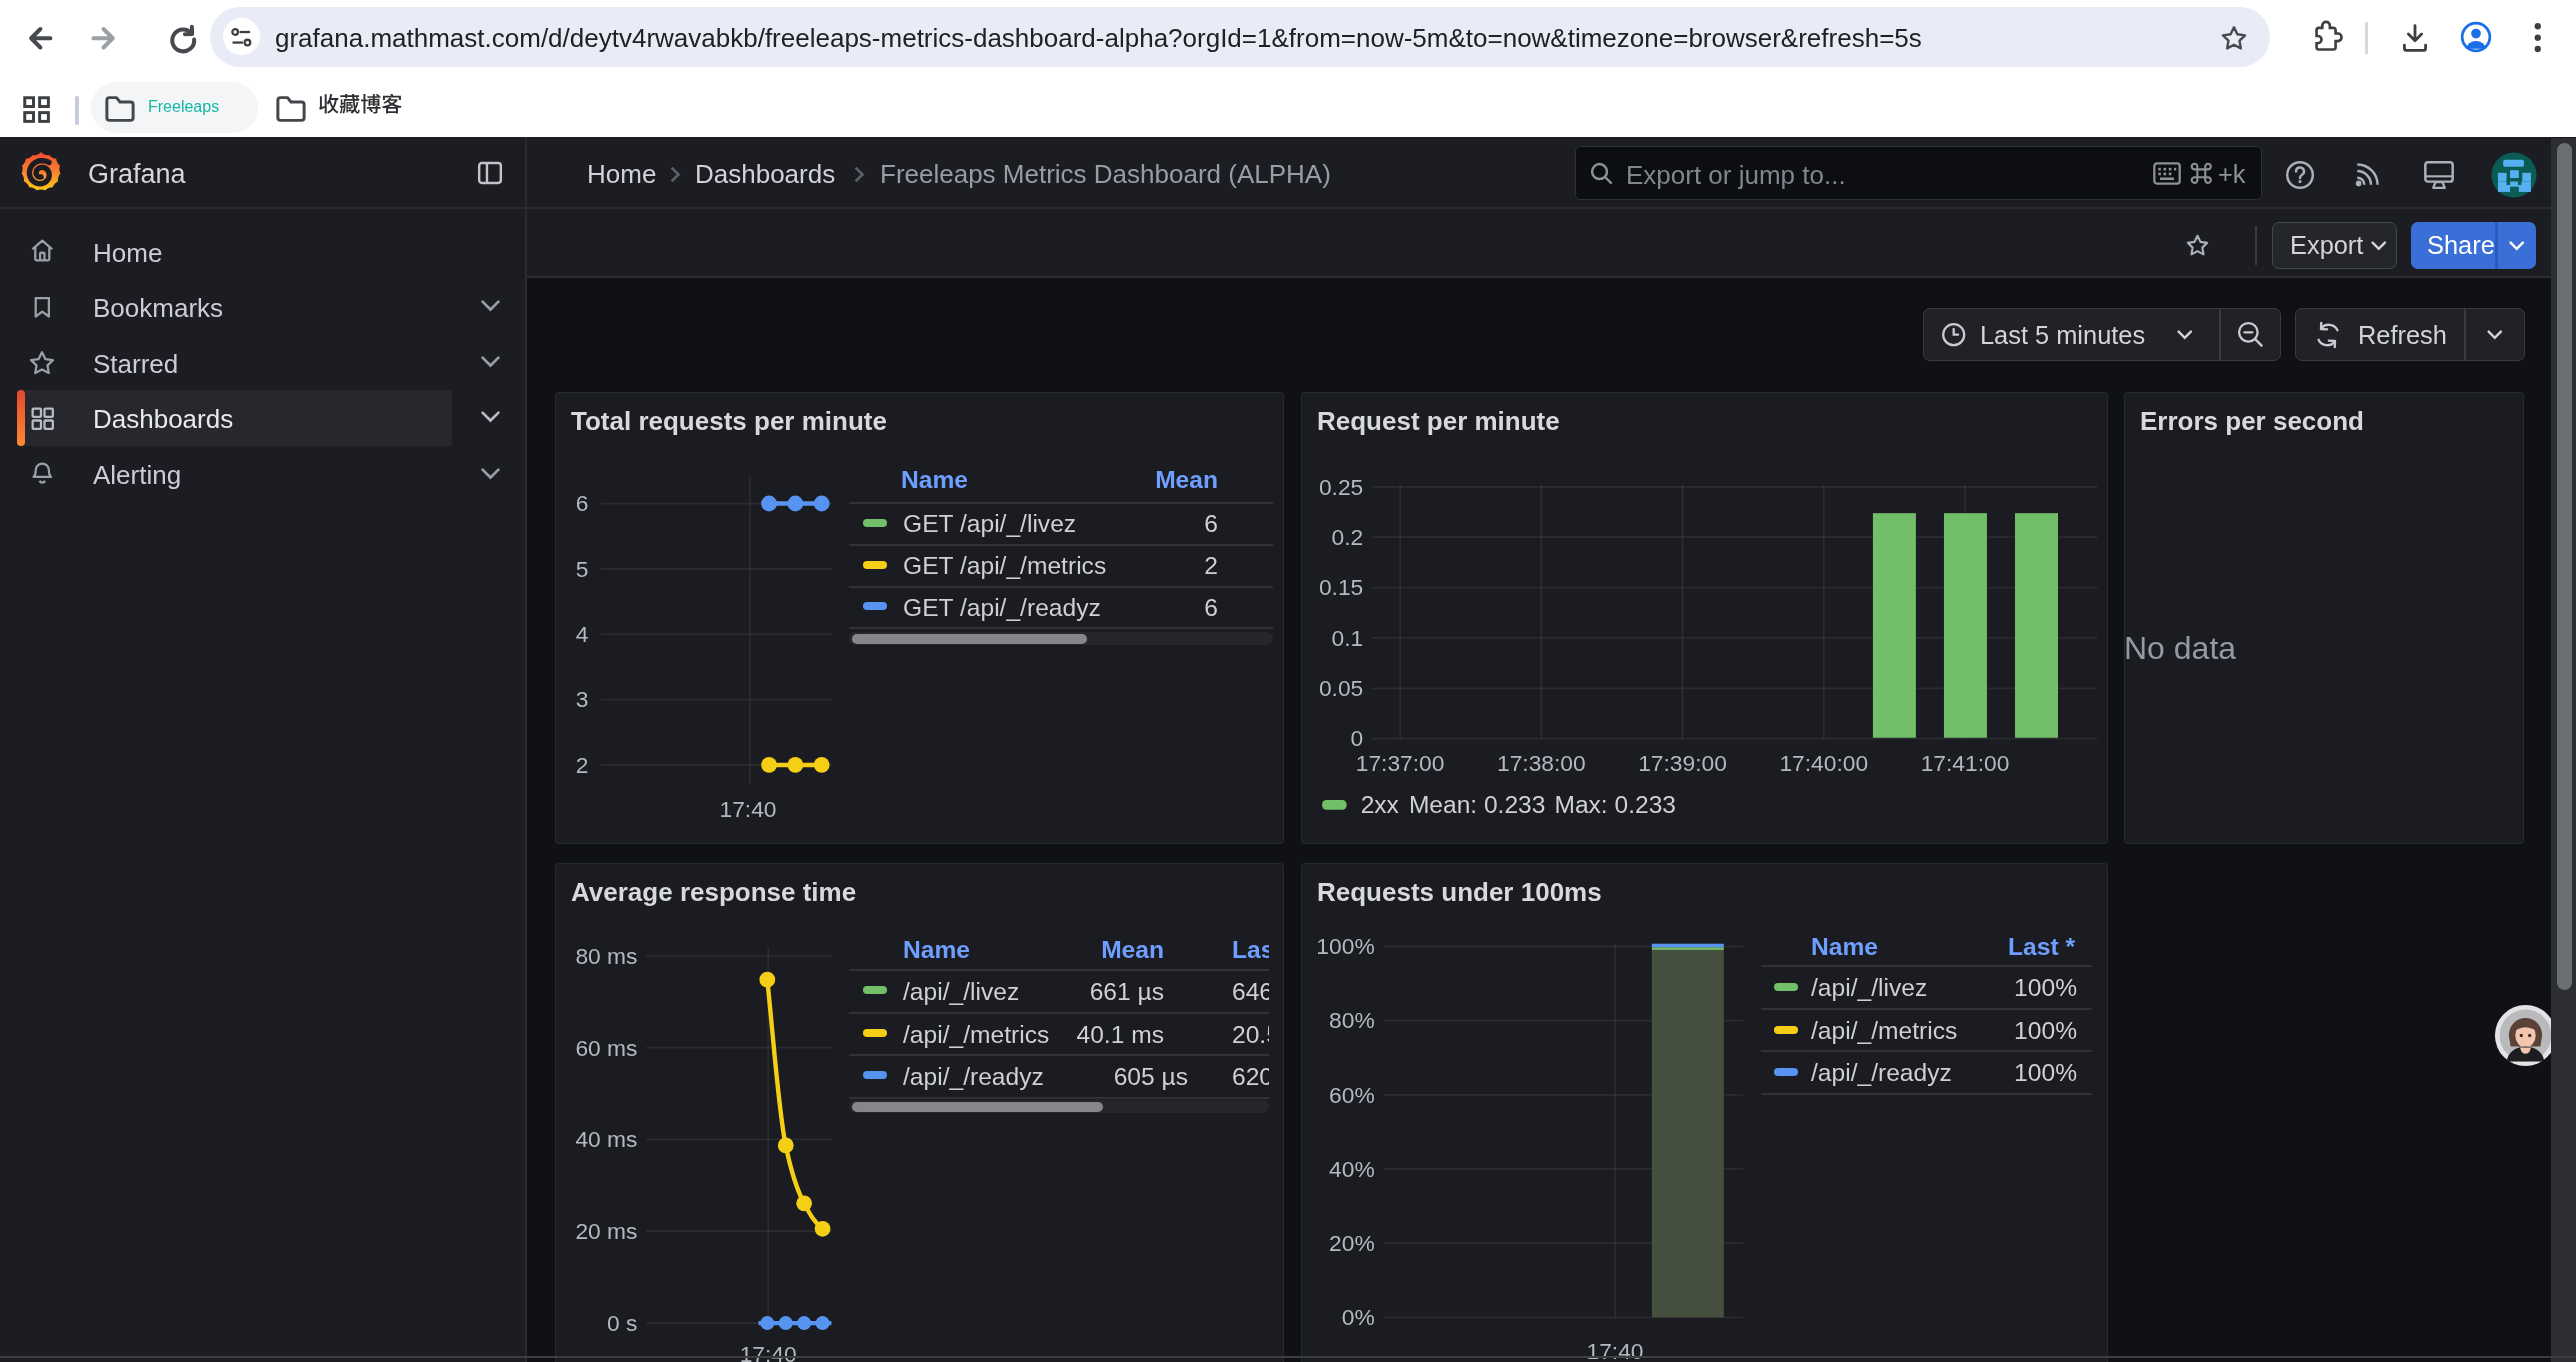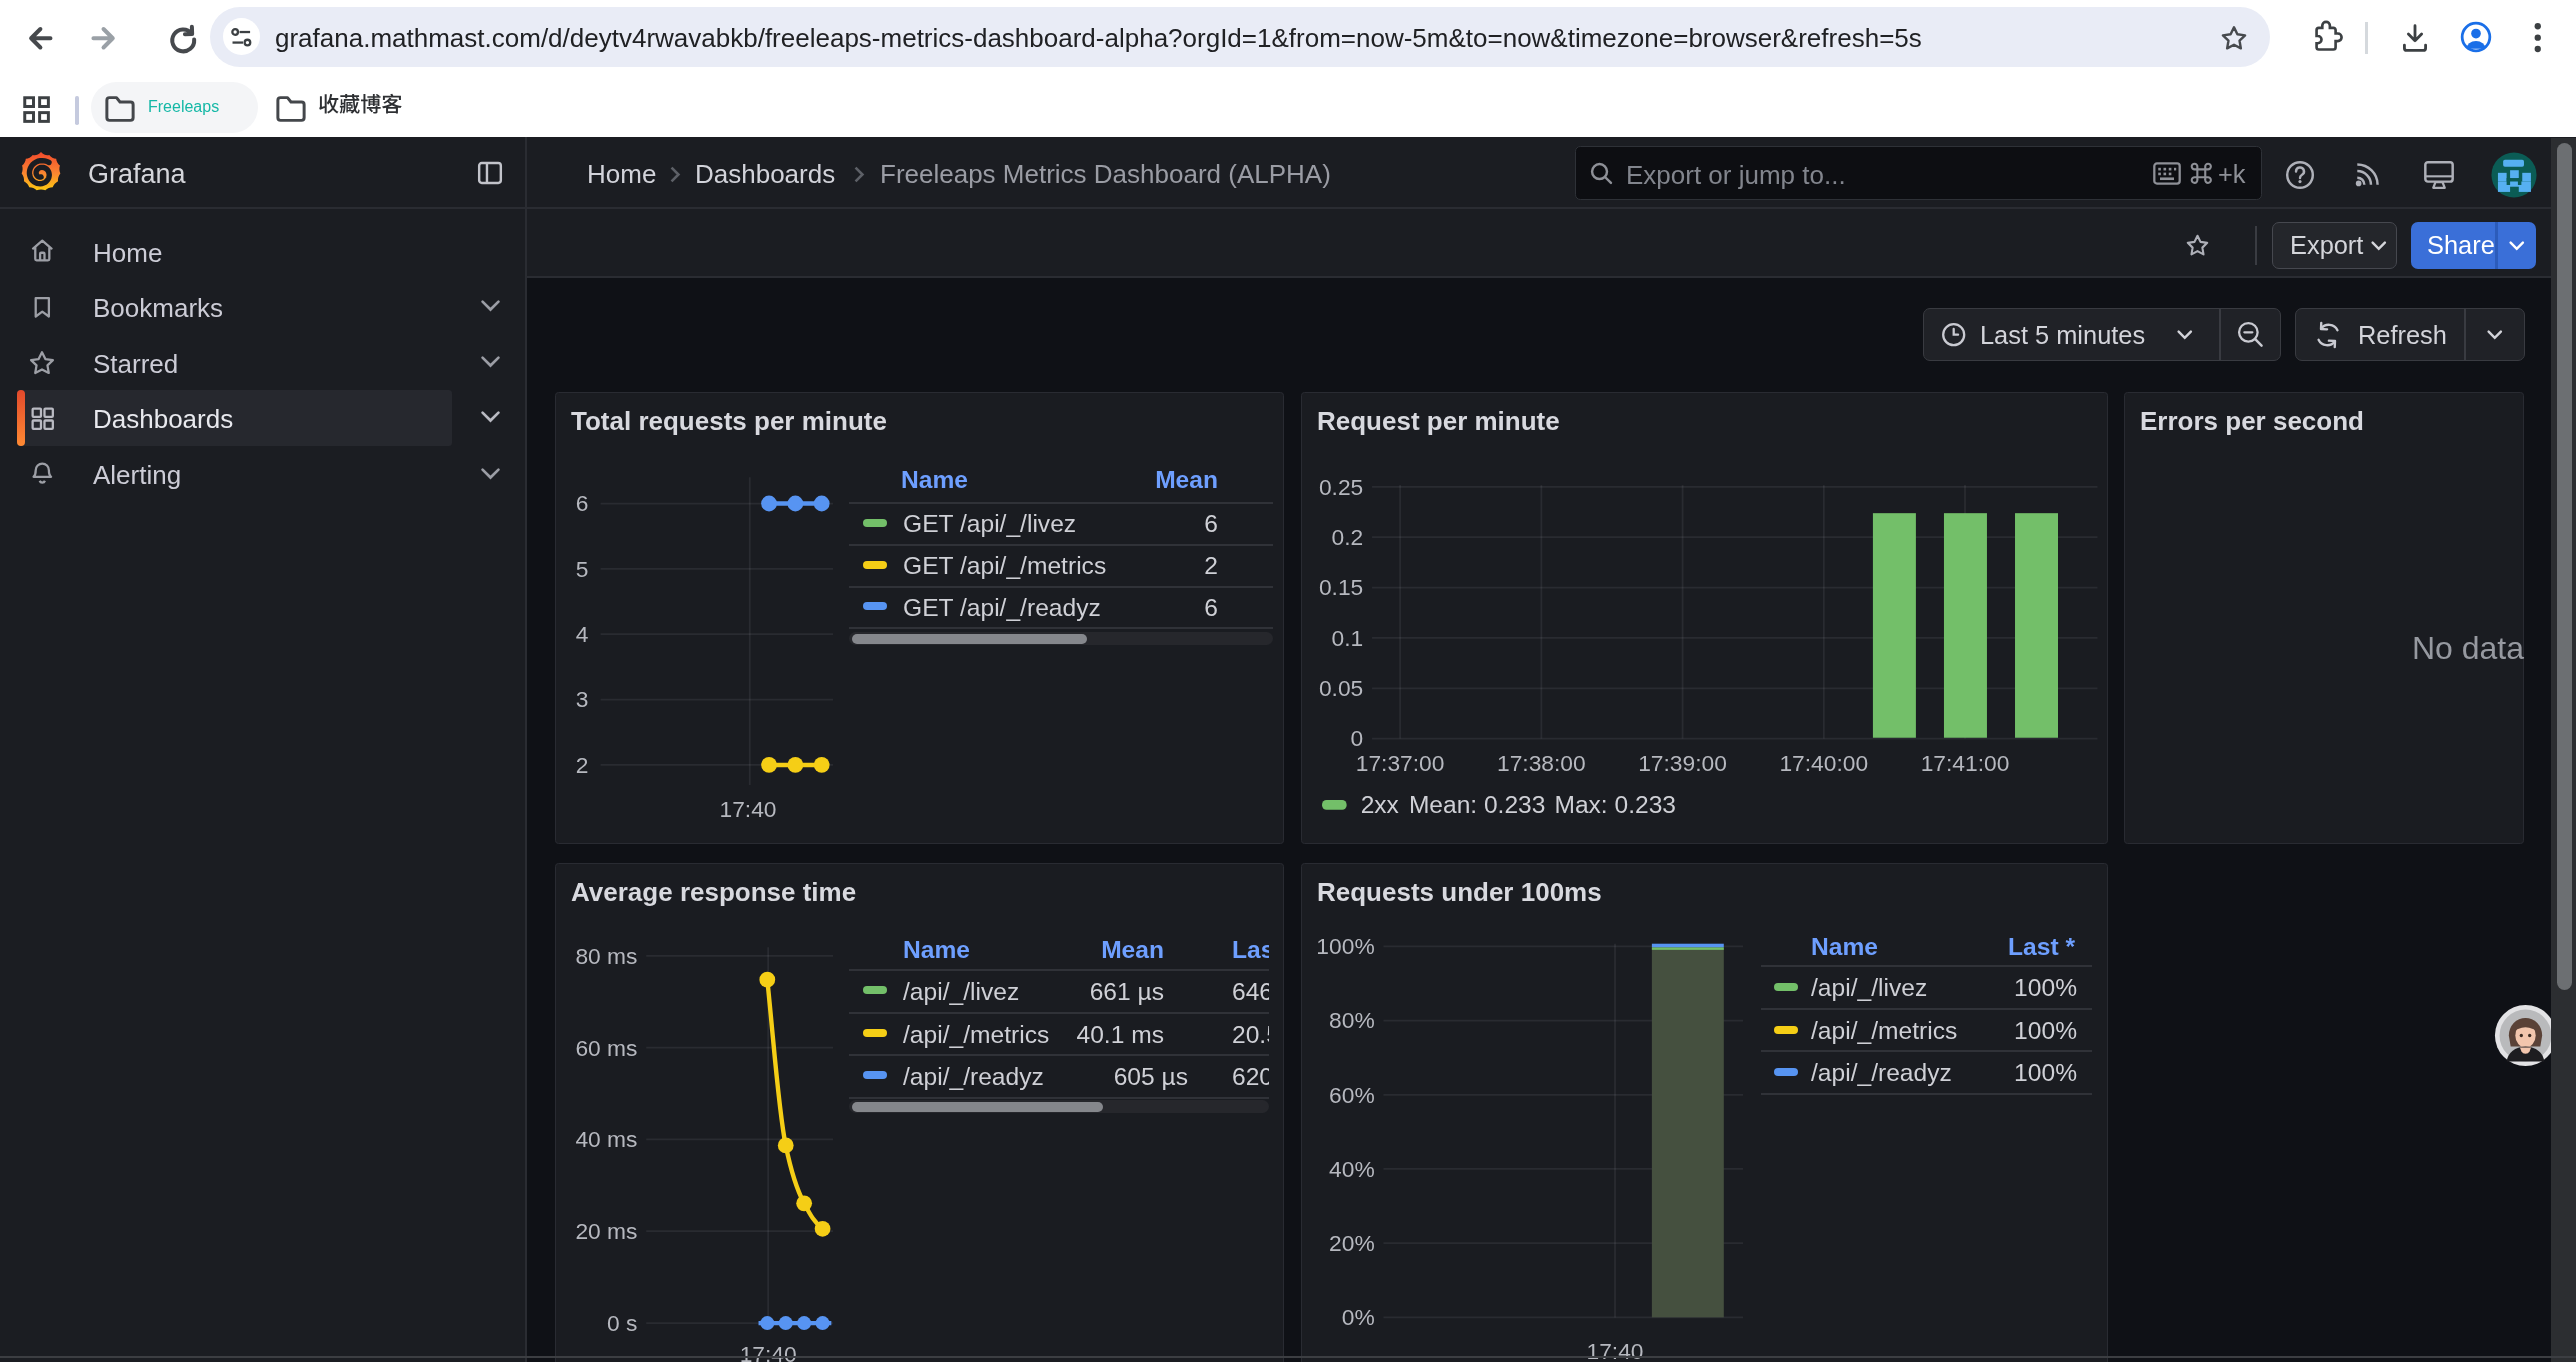--- a/index.html
+++ b/index.html
@@ -366,21 +366,21 @@
   <rect x="1508" y="912" width="28" height="11" rx="5" fill="#73BF69"></rect>
   <g font-family="Liberation Sans" font-size="28" fill="#cfd0d6">
     <text x="1552" y="927">2xx</text>
       <text x="1607" y="927">Mean: 0.233</text>
       <text x="1773" y="927">Max: 0.233</text>
   </g>
 </svg>
 
 <div class="panel" style="left:2124px;top:392px;width:400px;height:452px"></div>
 <div class="ptitle" style="left:2140px;top:406px">Errors per second</div>
-<div class="a" style="left:2124px;top:630px;width:400px;text-align:right;font-size:32px;color:#9699a0">No data</div>
+<div class="a" style="left:2124px;top:630px;width:400px;text-align:left;font-size:32px;color:#9699a0">No data</div>
 
 <div class="panel" style="left:555px;top:863px;width:729px;height:504px"></div>
 <div class="ptitle" style="left:571px;top:877px">Average response time</div>
 <svg class="a" style="left:555px;top:863px" width="729" height="500" viewBox="633 984 831 570">
   <g stroke="rgba(204,204,220,0.085)" stroke-width="2">
     <line x1="737" y1="1090" x2="950" y2="1090"></line>
       <line x1="737" y1="1194.6" x2="950" y2="1194.6"></line>
     <line x1="737" y1="1299.2" x2="950" y2="1299.2"></line>
       <line x1="737" y1="1403.8" x2="950" y2="1403.8"></line>
     <line x1="737" y1="1508.5" x2="950" y2="1508.5"></line>

